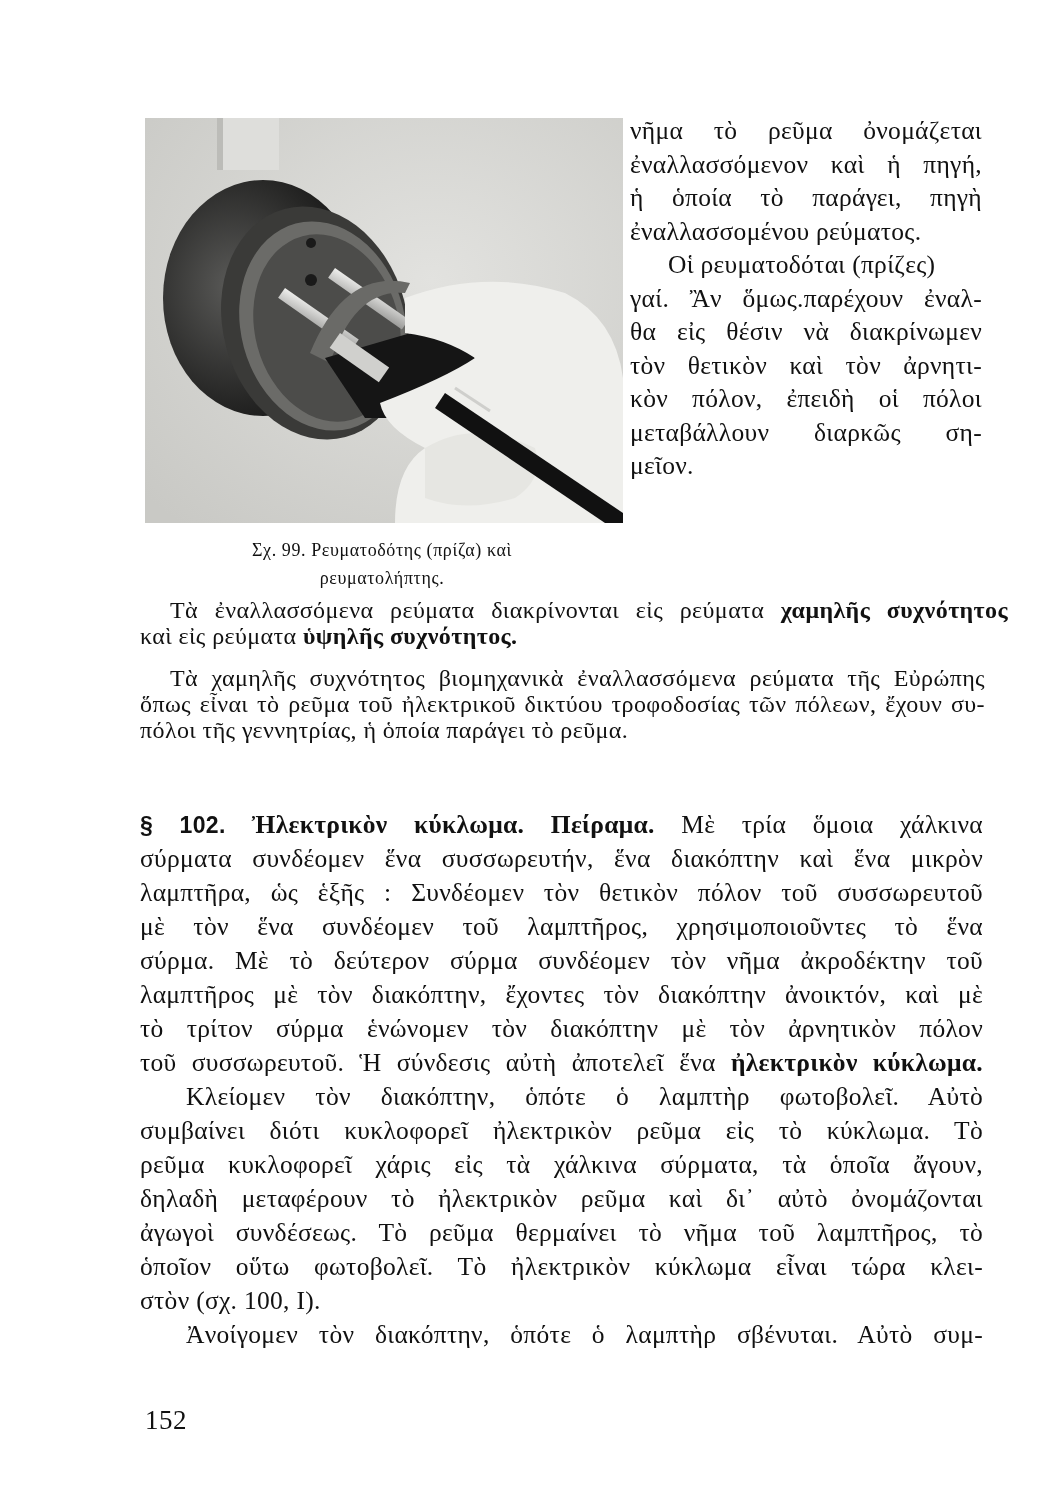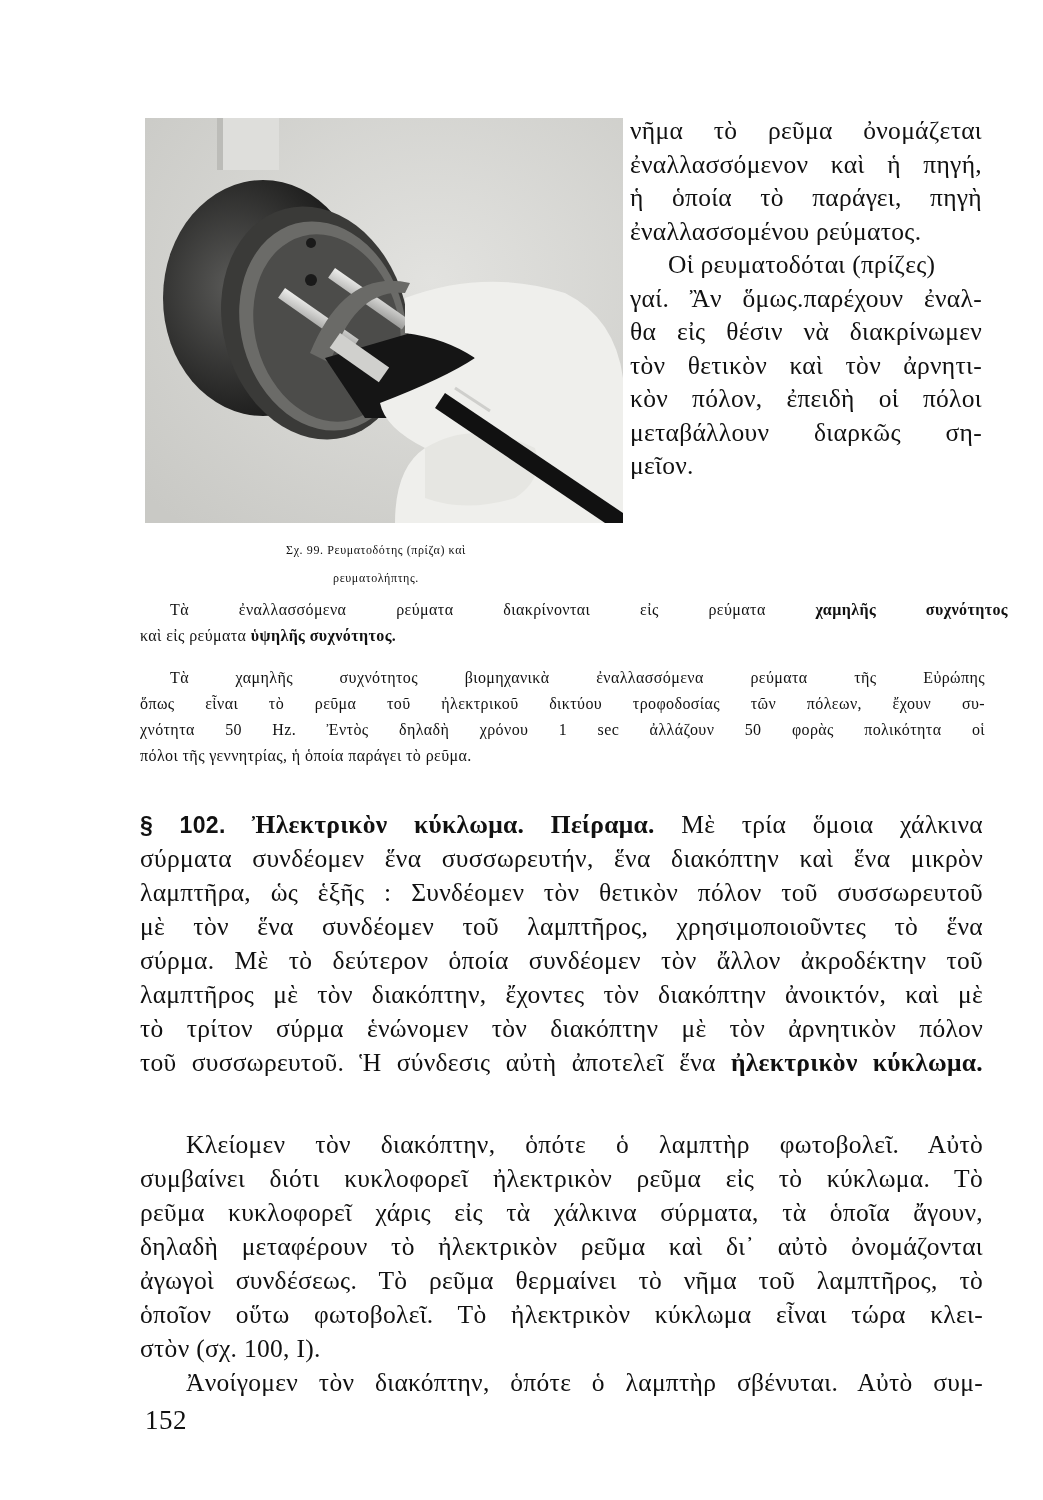--- a/index.html
+++ b/index.html
@@ -24,24 +24,24 @@
     .figure-photo {
       position: absolute;
       left: 145px; top: 118px;
       width: 478px; height: 405px;
       background: #d9d9d6;
       overflow: hidden;
     }
     .figure-photo svg { display: block; }
     .fig-caption {
       position: absolute;
-      left: 156px; top: 536px;
+      left: 162px; top: 536px;
       width: 440px;
       text-align: center;
-      font-size: 12px;
+      font-size: 18px;
       line-height: 28px;
       letter-spacing: 0.6px;
     }
     
     .right-col {
       position: absolute;
       left: 630px; top: 114px;
       width: 352px;
       font-size: 25.5px;
       line-height: 33.5px;
@@ -53,21 +53,21 @@
       display: block;
       text-align: justify;
       text-align-last: justify;
       white-space: nowrap;
     }
     
     .small-block {
       position: absolute;
       left: 140px;
       width: 868px;
-      font-size: 16px;
+      font-size: 24px;
       line-height: 26px;
       letter-spacing: 0.4px;
     }
     .small-block .justify-line { white-space: normal; }
     .para-1 { top: 597px; }
     .para-2 { top: 665px; width: 845px; }
     .bold { font-weight: bold; }
     
     .main-block {
       position: absolute;
@@ -165,42 +165,41 @@
     </div>
     <div>
       <span>καὶ εἰς ρεύματα</span>
       <span class="bold">ὑψηλῆς συχνότητος.</span>
     </div>
   </div>
 
   <div class="small-block para-2">
     <div class="justify-line" style="padding-left:30px;">Τὰ χαμηλῆς συχνότητος βιομηχανικὰ ἐναλλασσόμενα ρεύματα τῆς Εὐρώπης</div>
     <div class="justify-line">ὅπως εἶναι τὸ ρεῦμα τοῦ ἠλεκτρικοῦ δικτύου τροφοδοσίας τῶν πόλεων, ἔχουν συ-</div>
-    <div class="justify-line">χνότητα 50 Hz. Ἐντὸς δηλαδὴ χρόνου 1 sec ἀλλάζουν 50 φορὰς πολικότητα οἱ</div>
     <div>πόλοι τῆς γεννητρίας, ἡ ὁποία παράγει τὸ ρεῦμα.</div>
   </div>
 
   <div class="main-block">
     <div class="justify-line">
       <span class="section-head">§ 102.</span>
       <span class="bold">Ἠλεκτρικὸν κύκλωμα. Πείραμα.</span>
       <span>Μὲ τρία ὅμοια χάλκινα</span>
     </div>
     <div class="justify-line">σύρματα συνδέομεν ἕνα συσσωρευτήν, ἕνα διακόπτην καὶ ἕνα μικρὸν</div>
     <div class="justify-line">λαμπτῆρα, ὡς ἑξῆς : Συνδέομεν τὸν θετικὸν πόλον τοῦ συσσωρευτοῦ</div>
     <div class="justify-line">μὲ τὸν ἕνα συνδέομεν τοῦ λαμπτῆρος, χρησιμοποιοῦντες τὸ ἕνα</div>
-    <div class="justify-line">σύρμα. Μὲ τὸ δεύτερον ὁποία συνδέομεν τὸν ἄλλον ἀκροδέκτην τοῦ</div>
+    <div class="justify-line">σύρμα. Μὲ τὸ δεύτερον σύρμα συνδέομεν τὸν νῆμα ἀκροδέκτην τοῦ</div>
     <div class="justify-line">λαμπτῆρος μὲ τὸν διακόπτην, ἔχοντες τὸν διακόπτην ἀνοικτόν, καὶ μὲ</div>
     <div class="justify-line">τὸ τρίτον σύρμα ἑνώνομεν τὸν διακόπτην μὲ τὸν ἀρνητικὸν πόλον</div>
     <div class="justify-line">
       <span>τοῦ συσσωρευτοῦ. Ἡ σύνδεσις αὐτὴ ἀποτελεῖ ἕνα</span>
       <span class="bold">ἠλεκτρικὸν κύκλωμα.</span>
     </div>
 
-    <div class="justify-line" style="padding-left:46px;margin-top:48px;">Κλείομεν τὸν διακόπτην, ὁπότε ὁ λαμπτὴρ φωτοβολεῖ. Αὐτὸ</div>
+    <div class="justify-line" style="padding-left:46px;">Κλείομεν τὸν διακόπτην, ὁπότε ὁ λαμπτὴρ φωτοβολεῖ. Αὐτὸ</div>
     <div class="justify-line">συμβαίνει διότι κυκλοφορεῖ ἠλεκτρικὸν ρεῦμα εἰς τὸ κύκλωμα. Τὸ</div>
     <div class="justify-line">ρεῦμα κυκλοφορεῖ χάρις εἰς τὰ χάλκινα σύρματα, τὰ ὁποῖα ἄγουν,</div>
     <div class="justify-line">δηλαδὴ μεταφέρουν τὸ ἠλεκτρικὸν ρεῦμα καὶ δι᾽ αὐτὸ ὀνομάζονται</div>
     <div class="justify-line">ἀγωγοὶ συνδέσεως. Τὸ ρεῦμα θερμαίνει τὸ νῆμα τοῦ λαμπτῆρος, τὸ</div>
     <div class="justify-line">ὁποῖον οὕτω φωτοβολεῖ. Τὸ ἠλεκτρικὸν κύκλωμα εἶναι τώρα κλει-</div>
     <div>στὸν (σχ. 100, Ι).</div>
 
     <div class="justify-line" style="padding-left:46px;">Ἀνοίγομεν τὸν διακόπτην, ὁπότε ὁ λαμπτὴρ σβένυται. Αὐτὸ συμ-</div>
   </div>
 

